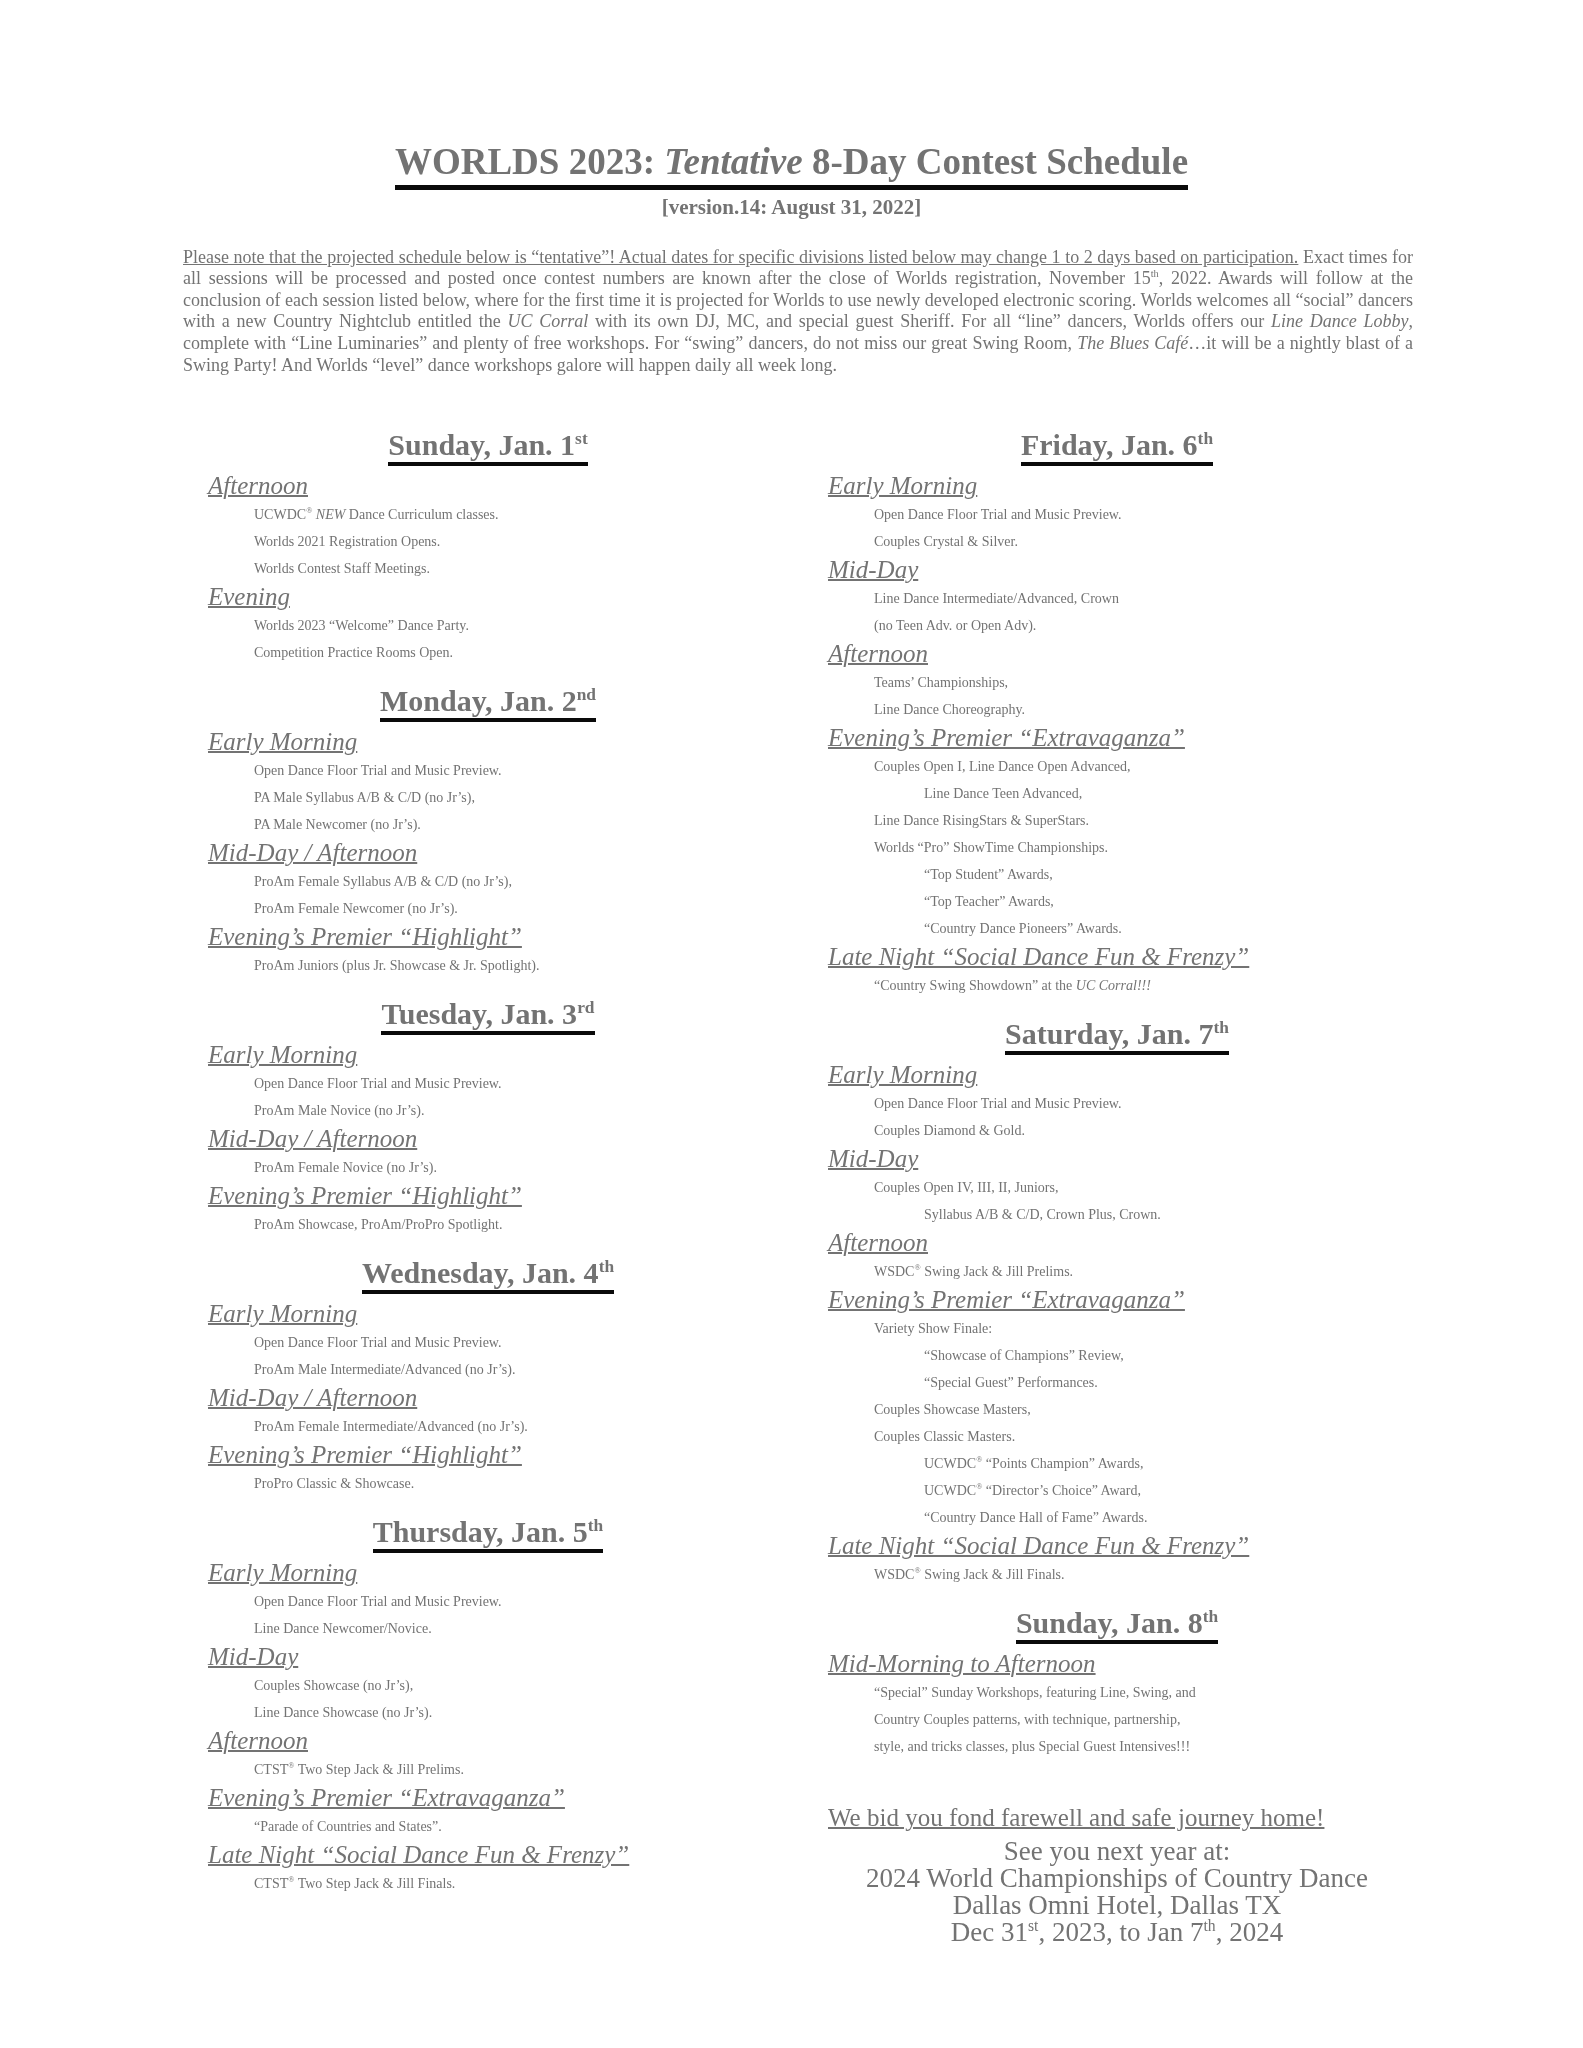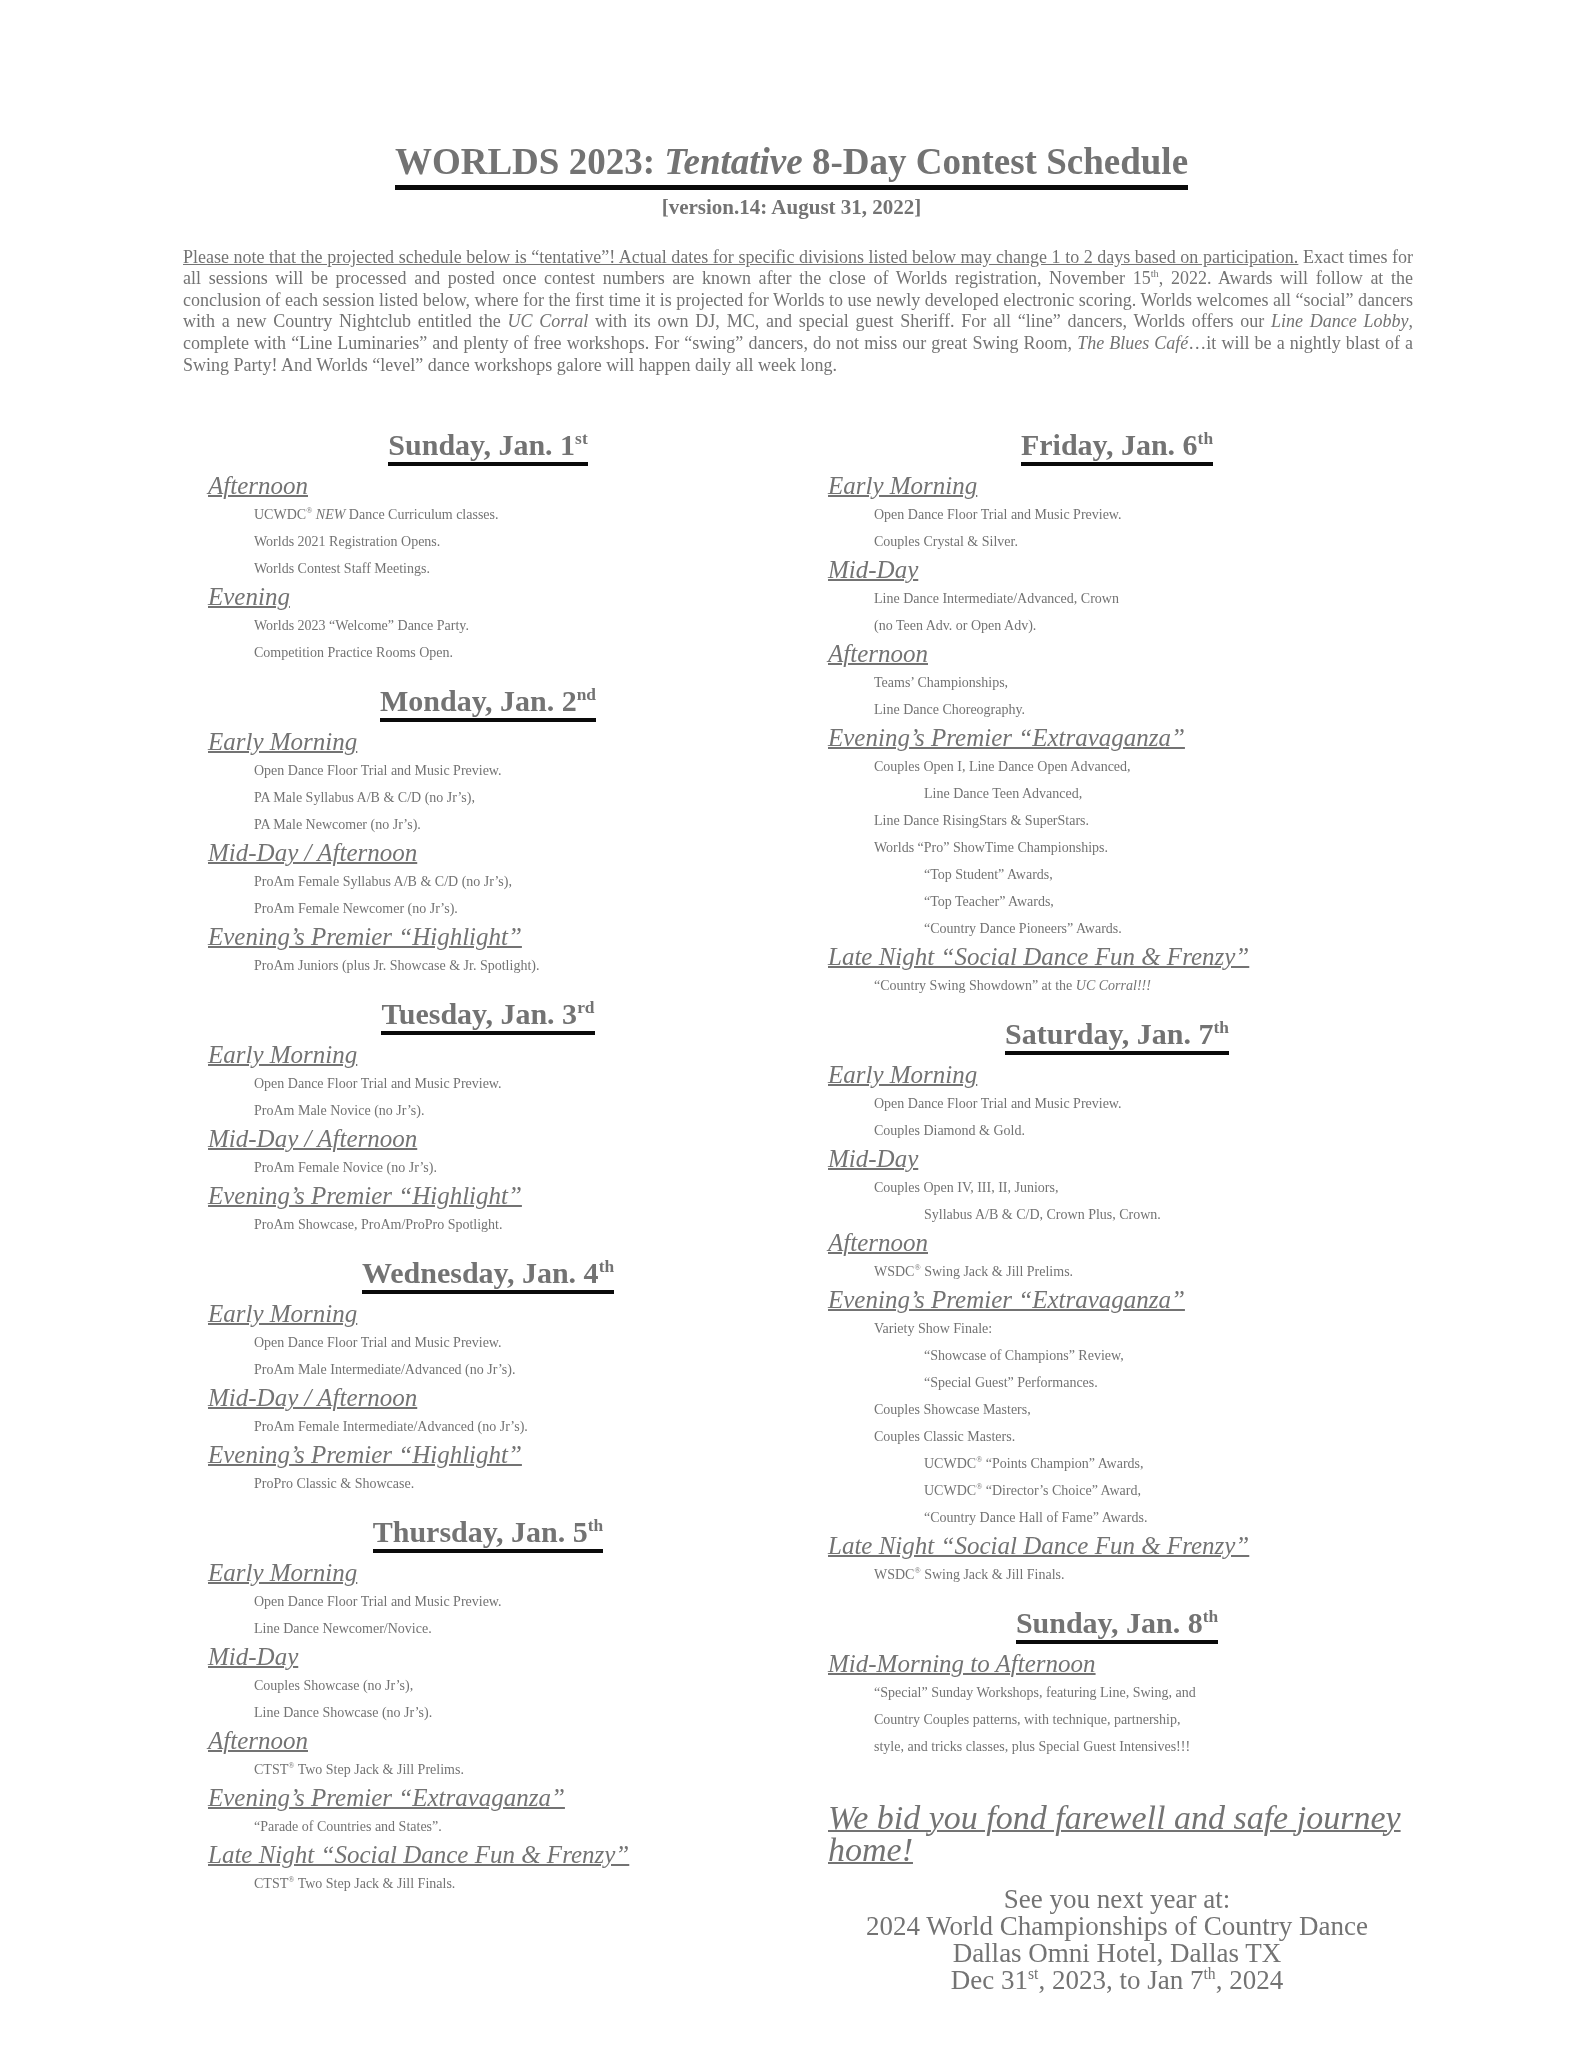--- a/index.html
+++ b/index.html
@@ -26,22 +26,22 @@
   .day-underline{display:inline-block;border-bottom:4px solid #0a0a0a;padding-bottom:1px;}
   .session{
     font-size:25px;font-style:italic;line-height:30px;
     text-decoration:underline;text-decoration-thickness:2px;
   }
   .item{font-size:14px;line-height:27px;}
   .ind1{padding-left:46px;}
   .ind2{padding-left:96px;}
   .farewell{margin-top:42px;}
   .farewell-heading{
-    font-size:34px;font-style:italic;line-height:32px;
-    text-decoration:underline;text-decoration-thickness:2px;margin-bottom:20px;
+    font-size:25px;line-height:32px;
+    text-decoration:underline;text-decoration-thickness:2px;margin-bottom:4px;
   }
   .farewell-line{font-size:27px;line-height:27px;text-align:center;}
 </style>
 </head>
 <body>
 
 <div class="page">
   <h1 class="title"><span class="title-underline"><span>WORLDS 2023: </span><span class="i">Tentative</span><span> 8-Day Contest Schedule</span></span></h1>
   <div class="version">[version.14: August 31, 2022]</div>
   <p class="intro"><span class="u">Please note that the projected schedule below is “tentative”! Actual dates for specific divisions listed below may change 1 to 2 days based on participation.</span><span> Exact times for all sessions will be processed and posted once contest numbers are known after the close of Worlds registration, November 15</span><span class="sup">th</span><span>, 2022. Awards will follow at the conclusion of each session listed below, where for the first time it is projected for Worlds to use newly developed electronic scoring. Worlds welcomes all “social” dancers with a new Country Nightclub entitled the </span><span class="i">UC Corral</span><span> with its own DJ, MC, and special guest Sheriff. For all “line” dancers, Worlds offers our </span><span class="i">Line Dance Lobby</span><span>, complete with “Line Luminaries” and plenty of free workshops. For “swing” dancers, do not miss our great Swing Room, </span><span class="i">The Blues Café</span><span>…it will be a nightly blast of a Swing Party! And Worlds “level” dance workshops galore will happen daily all week long.</span></p>

